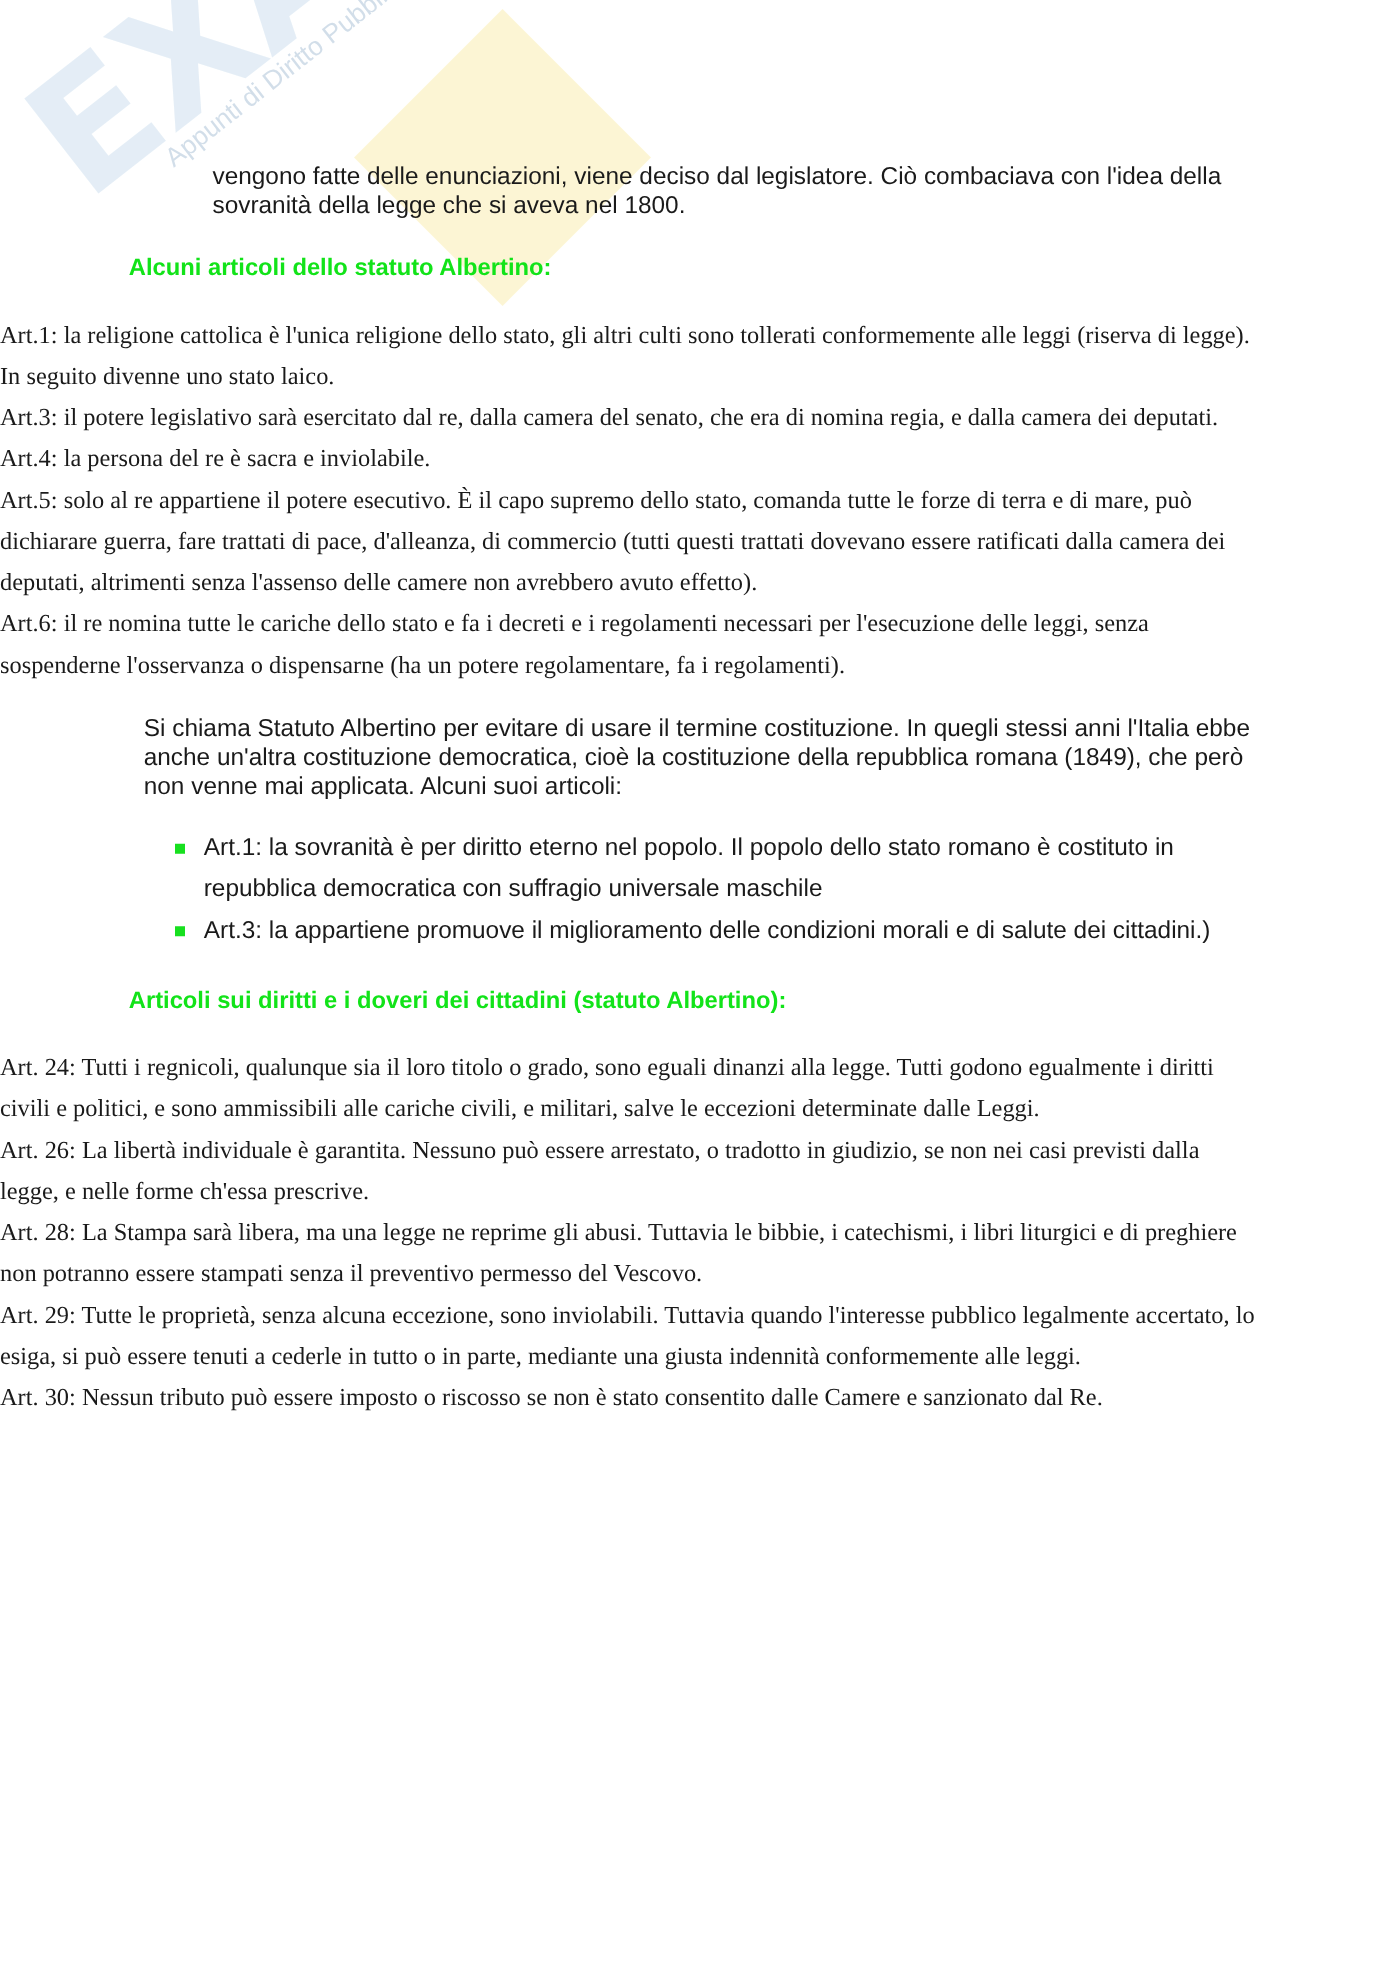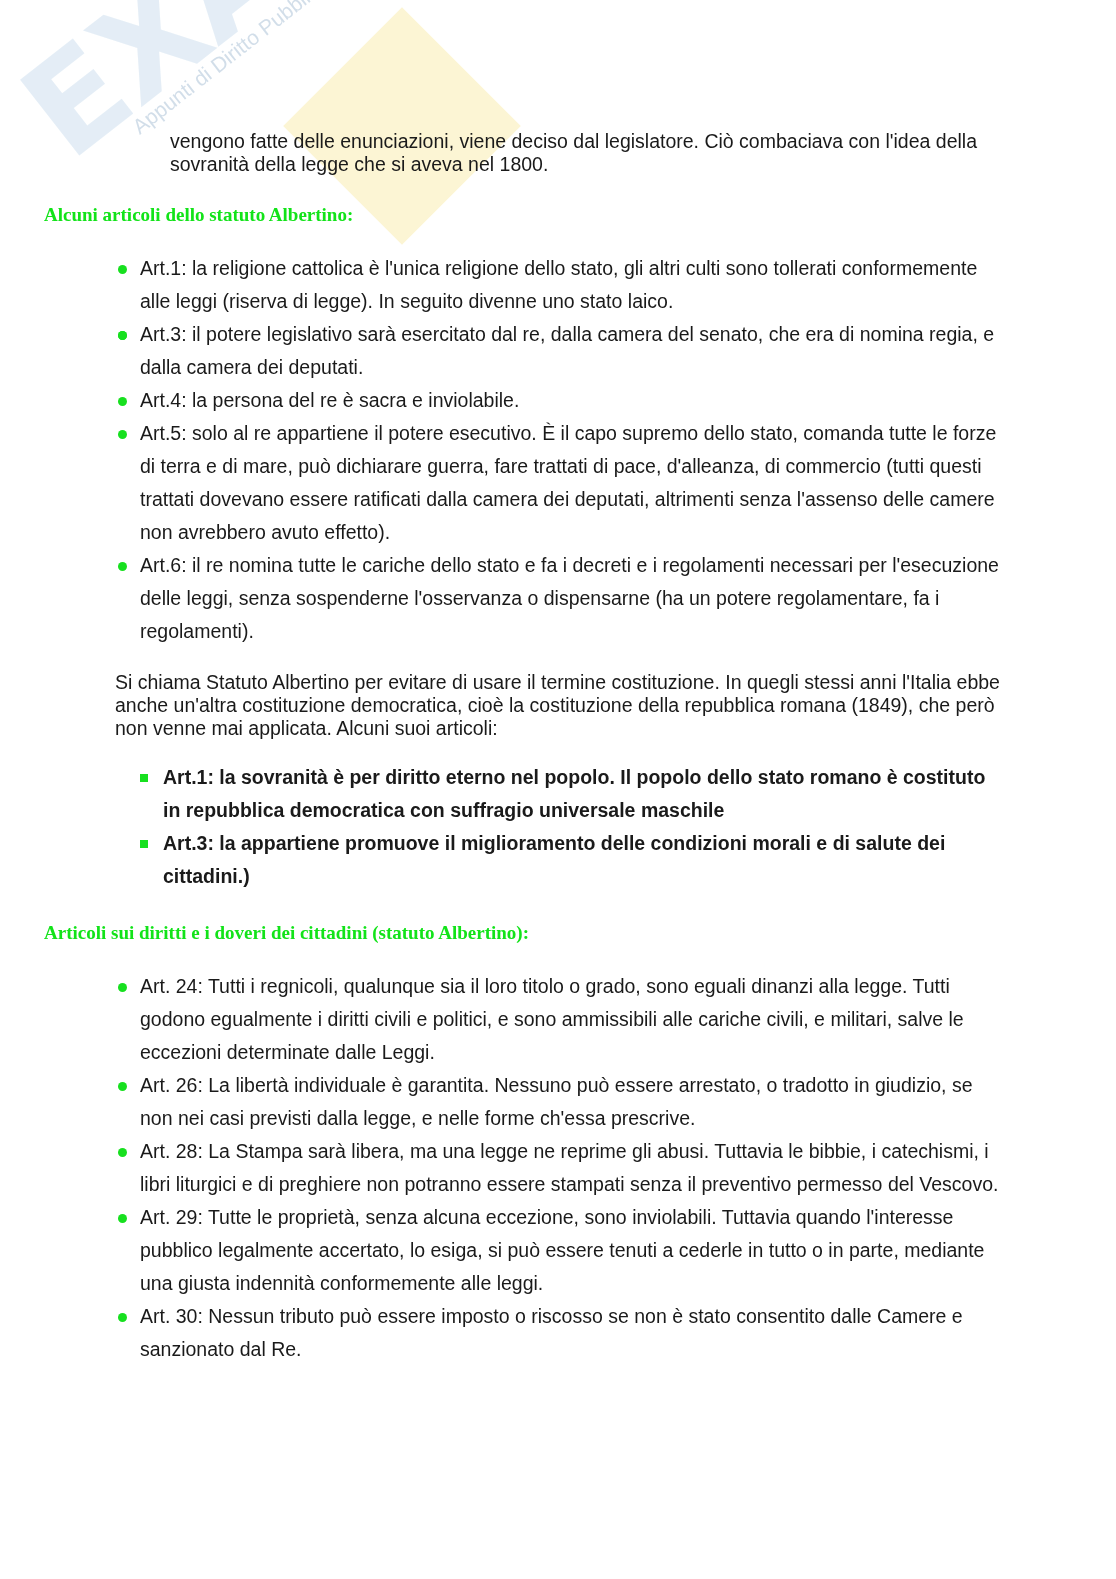--- a/index.html
+++ b/index.html
@@ -88,43 +88,41 @@
   }
   .para-flush {
     margin-left: 115px;
     margin-right: 98px;
   }
   .heading {
     font-size: 19px;
     font-weight: 700;
     line-height: 33px;
     color: #12e319;
-    margin-left: 44px;
-    font-family: Liberation Serif, serif;
+    margin-left: 103px;
   }
   ul.bullets {
     list-style: none;
     margin: 0;
     padding: 0;
   }
   ul.bullets > li {
     position: relative;
     font-size: 19.5px;
     line-height: 33px;
     color: #1a1a1a;
   }
   ul.round-list > li {
-    margin-left: 140px;
     margin-right: 108px;
     padding-left: 0;
+    font-family: Liberation Serif, serif;
   }
   ul.square-list > li {
     margin-left: 163px;
     margin-right: 110px;
-    font-weight: bold;
   }
   .bullet-dot {
     position: absolute;
     left: -22px;
     top: 13px;
     width: 9px;
     height: 9px;
     border-radius: 50%;
     background: #17e01f;
   }

